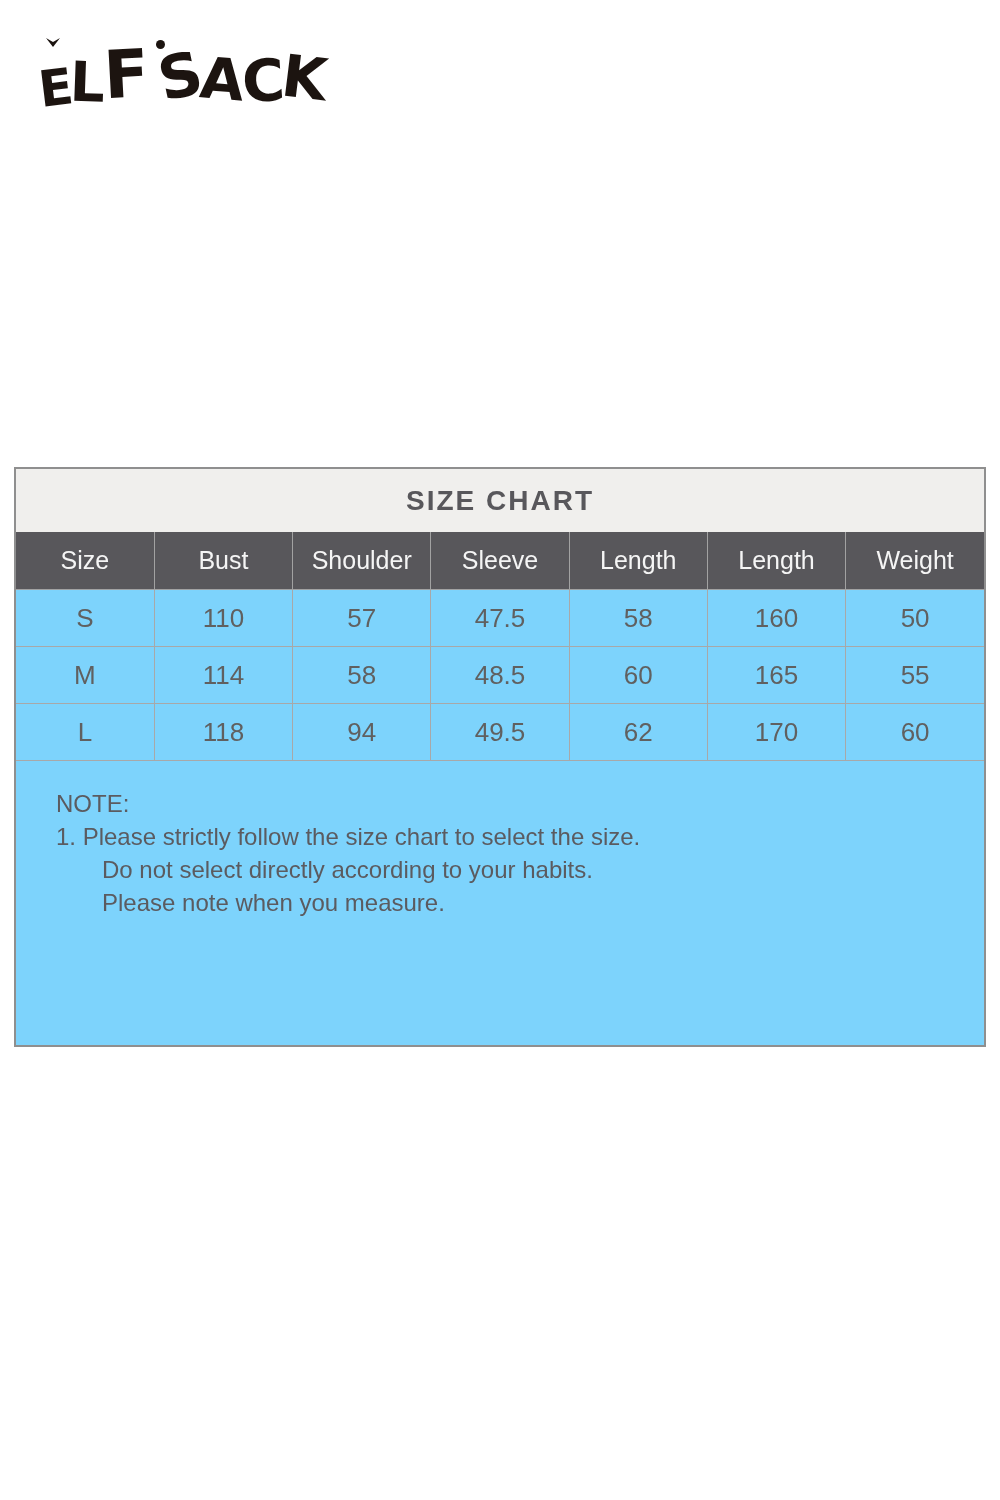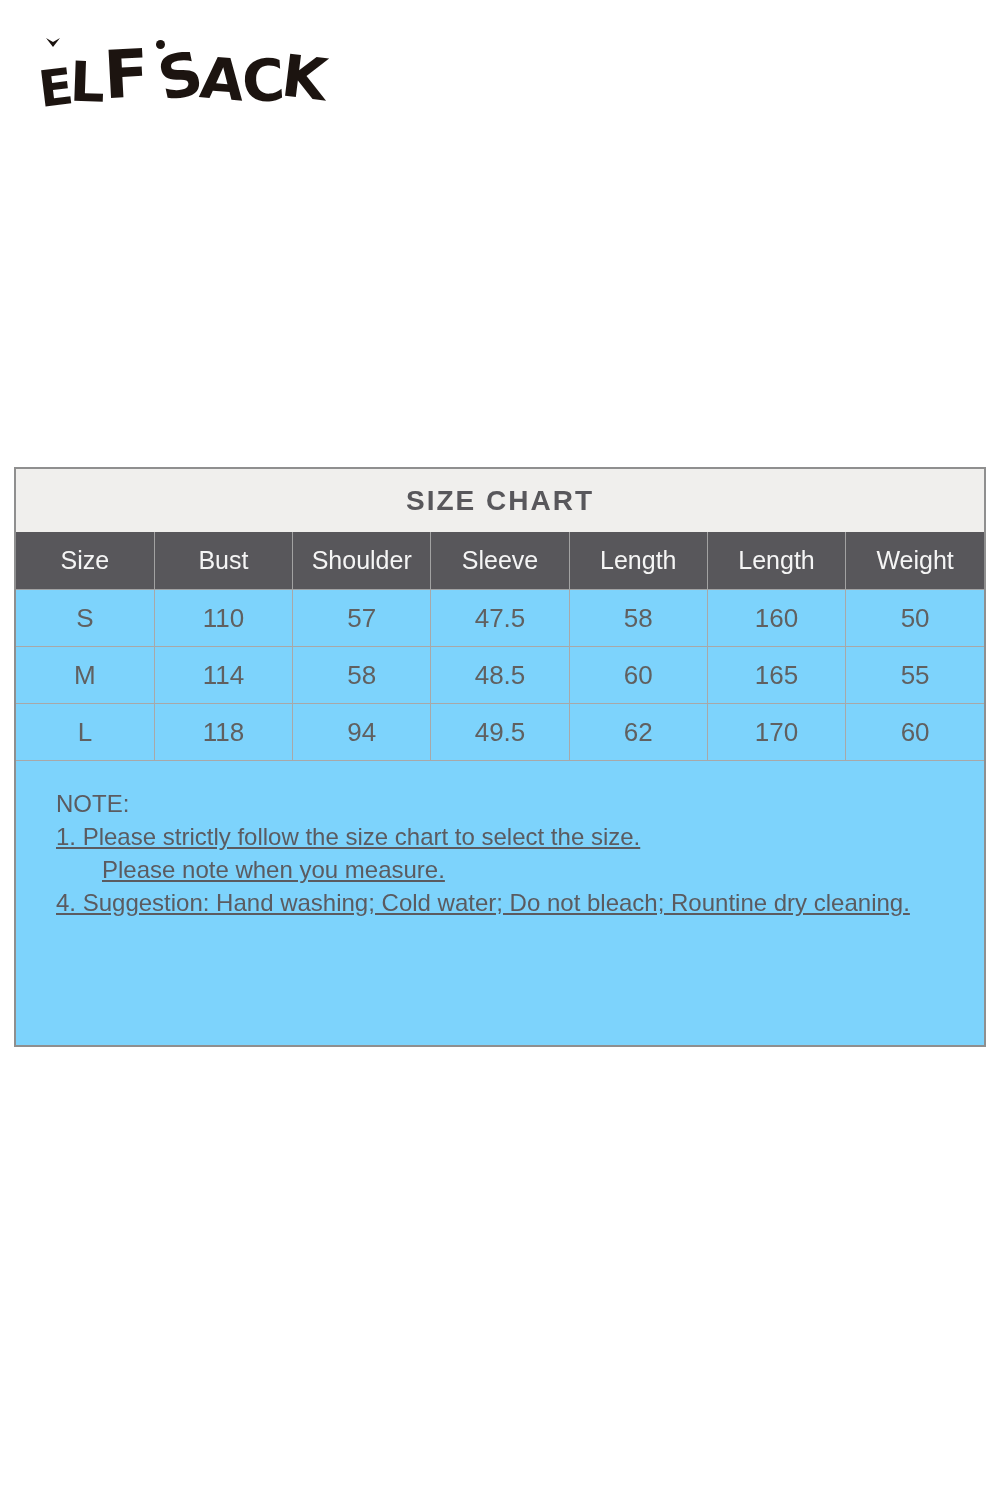--- a/index.html
+++ b/index.html
@@ -94,21 +94,21 @@
 
   .note-box {
     box-sizing: border-box;
     height: 284px;
     padding: 26px 32px 0 40px;
     color: #5b5b60;
     font-size: 24px;
     line-height: 33px;
   }
   .note-heading { font-weight: normal; }
-  .note-line { white-space: nowrap; text-decoration: underline; }
+  .note-line { white-space: nowrap; }
   .note-line.indent { padding-left: 46px; }
 </style>
 </head>
 <body>
 
 <div id="page">
 
   <div class="logo">
     <span class="accent accent-check"></span>
     <span class="accent accent-dot"></span>
@@ -158,19 +158,19 @@
           <td>62</td>
           <td>170</td>
           <td>60</td>
         </tr>
       </tbody>
     </table>
 
     <div class="note-box">
       <div class="note-heading">NOTE:</div>
       <div class="note-line">1. Please strictly follow the size chart to select the size.</div>
+      <div class="note-line indent">Do not select directly according to your habits.</div>
       <div class="note-line indent">Please note when you measure.</div>
-      <div class="note-line">4. Suggestion: Hand washing; Cold water; Do not bleach; Rountine dry cleaning.</div>
     </div>
 
   </div>
 
 </div>
 
 </body></html>

